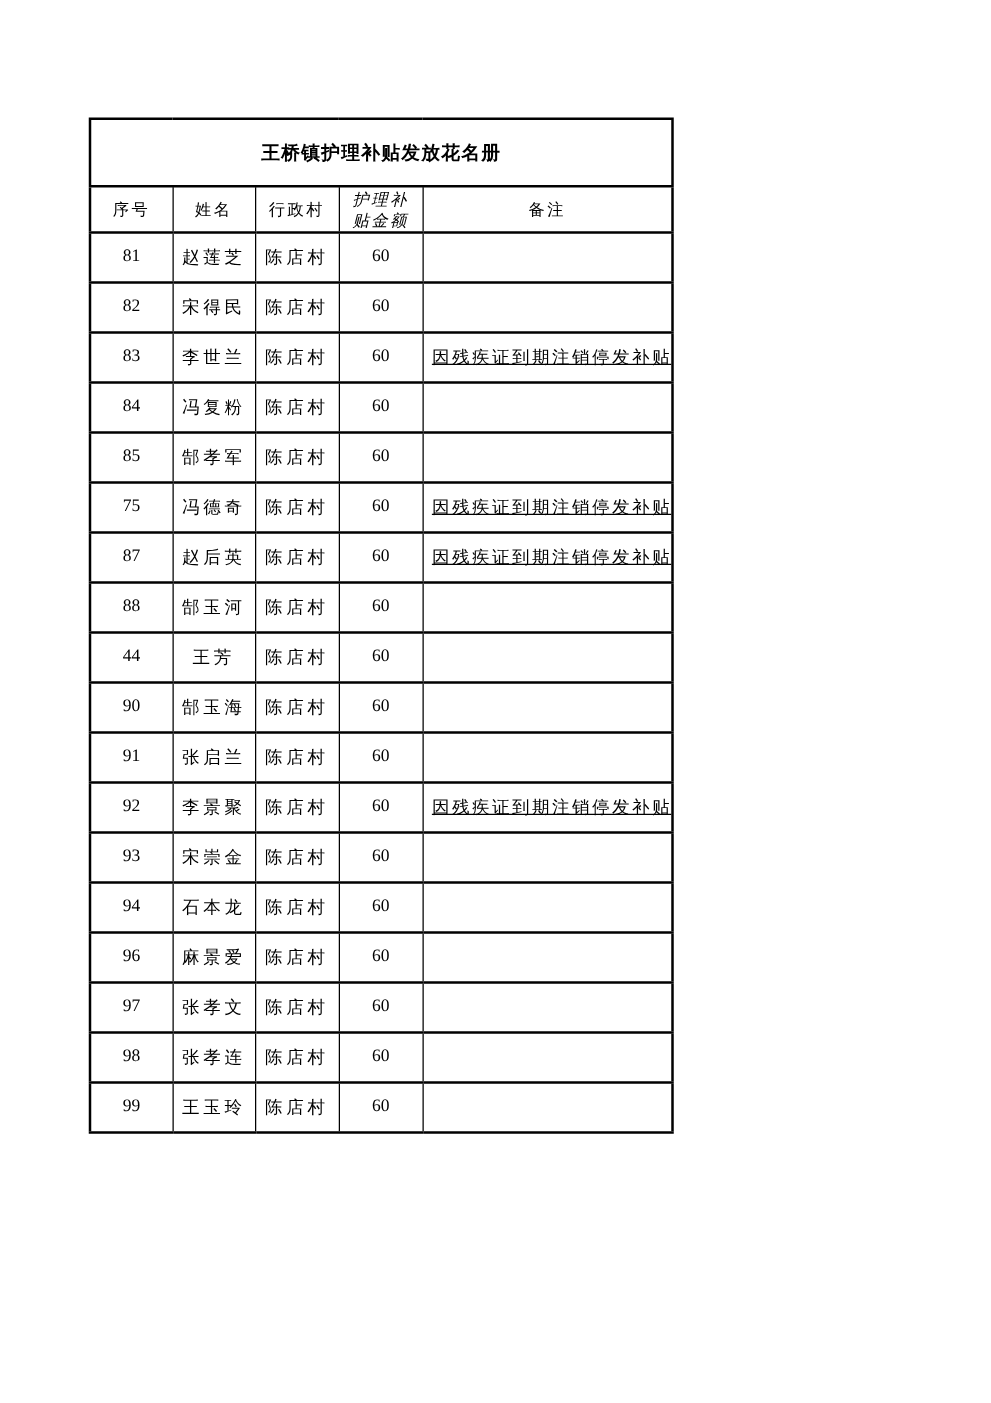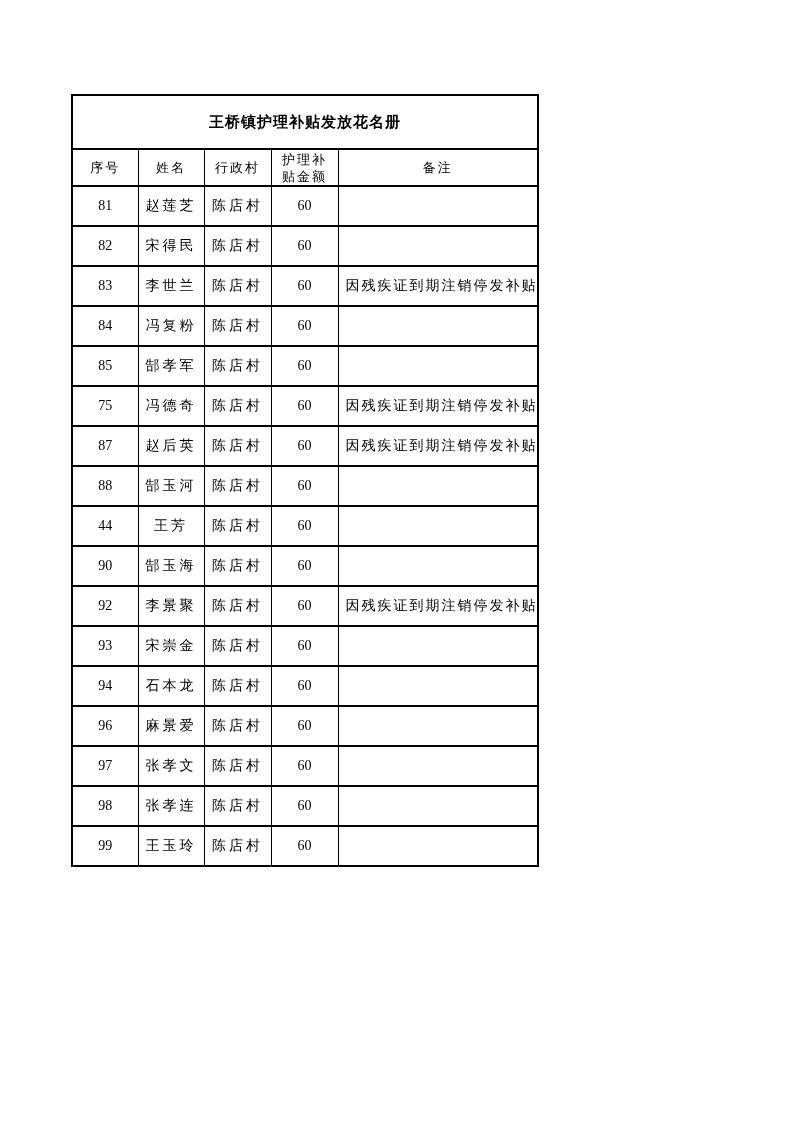--- a/index.html
+++ b/index.html
@@ -41,39 +41,41 @@
     letter-spacing: 1px;
   }
   tr.header-row td {
     height: 35px;
     font-size: 13px;
     letter-spacing: 2px;
     line-height: 17px;
   }
   tr.header-row td.hdr-amount {
     padding: 0 6px;
+    font-style: italic;
   }
   tr.data-row td {
     height: 38px;
     font-size: 14px;
   }
   tr.data-row td.cell-no,
   tr.data-row td.cell-amount {
     letter-spacing: 0;
   }
   tr.data-row td.cell-name,
   tr.data-row td.cell-village {
     letter-spacing: 3px;
   }
   tr.data-row td.cell-remark {
     text-align: left;
     padding: 0 7px;
     font-size: 14px;
     letter-spacing: 2px;
     white-space: nowrap;
+    text-decoration: underline;
   }
 </style>
 </head>
 <body>
 
 <div class="page">
   <table class="roster">
     <colgroup>
       <col style="width:66px">
       <col style="width:66px">
@@ -166,20 +168,27 @@
     </tr>
 
     <tr class="data-row">
       <td class="cell-no">90</td>
       <td class="cell-name">郜玉海</td>
       <td class="cell-village">陈店村</td>
       <td class="cell-amount">60</td>
       <td class="cell-remark"></td>
     </tr>
 
+    <tr class="data-row">
+      <td class="cell-no">91</td>
+      <td class="cell-name">张启兰</td>
+      <td class="cell-village">陈店村</td>
+      <td class="cell-amount">60</td>
+      <td class="cell-remark"></td>
+    </tr>
 
     <tr class="data-row">
       <td class="cell-no">92</td>
       <td class="cell-name">李景聚</td>
       <td class="cell-village">陈店村</td>
       <td class="cell-amount">60</td>
       <td class="cell-remark">因残疾证到期注销停发补贴</td>
     </tr>
 
     <tr class="data-row">

